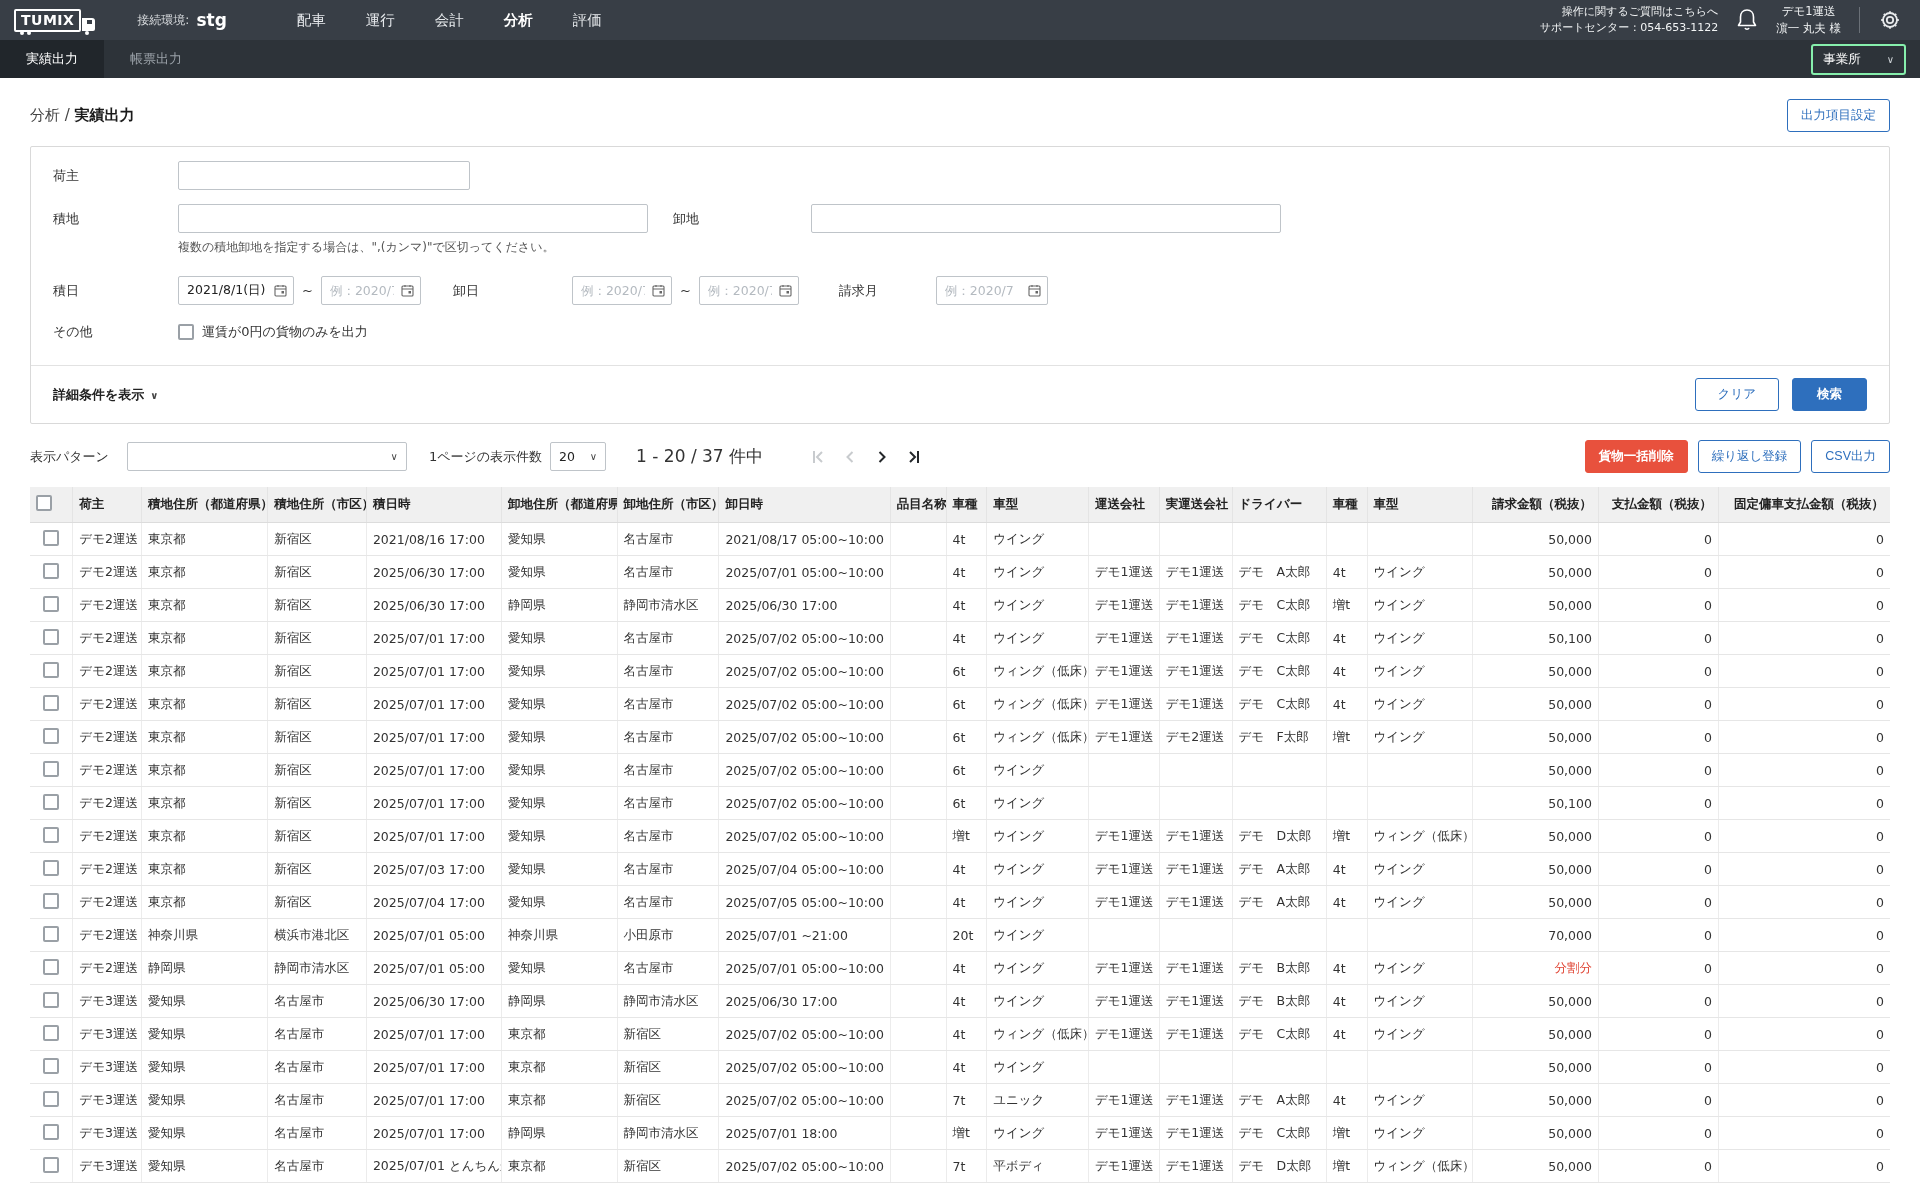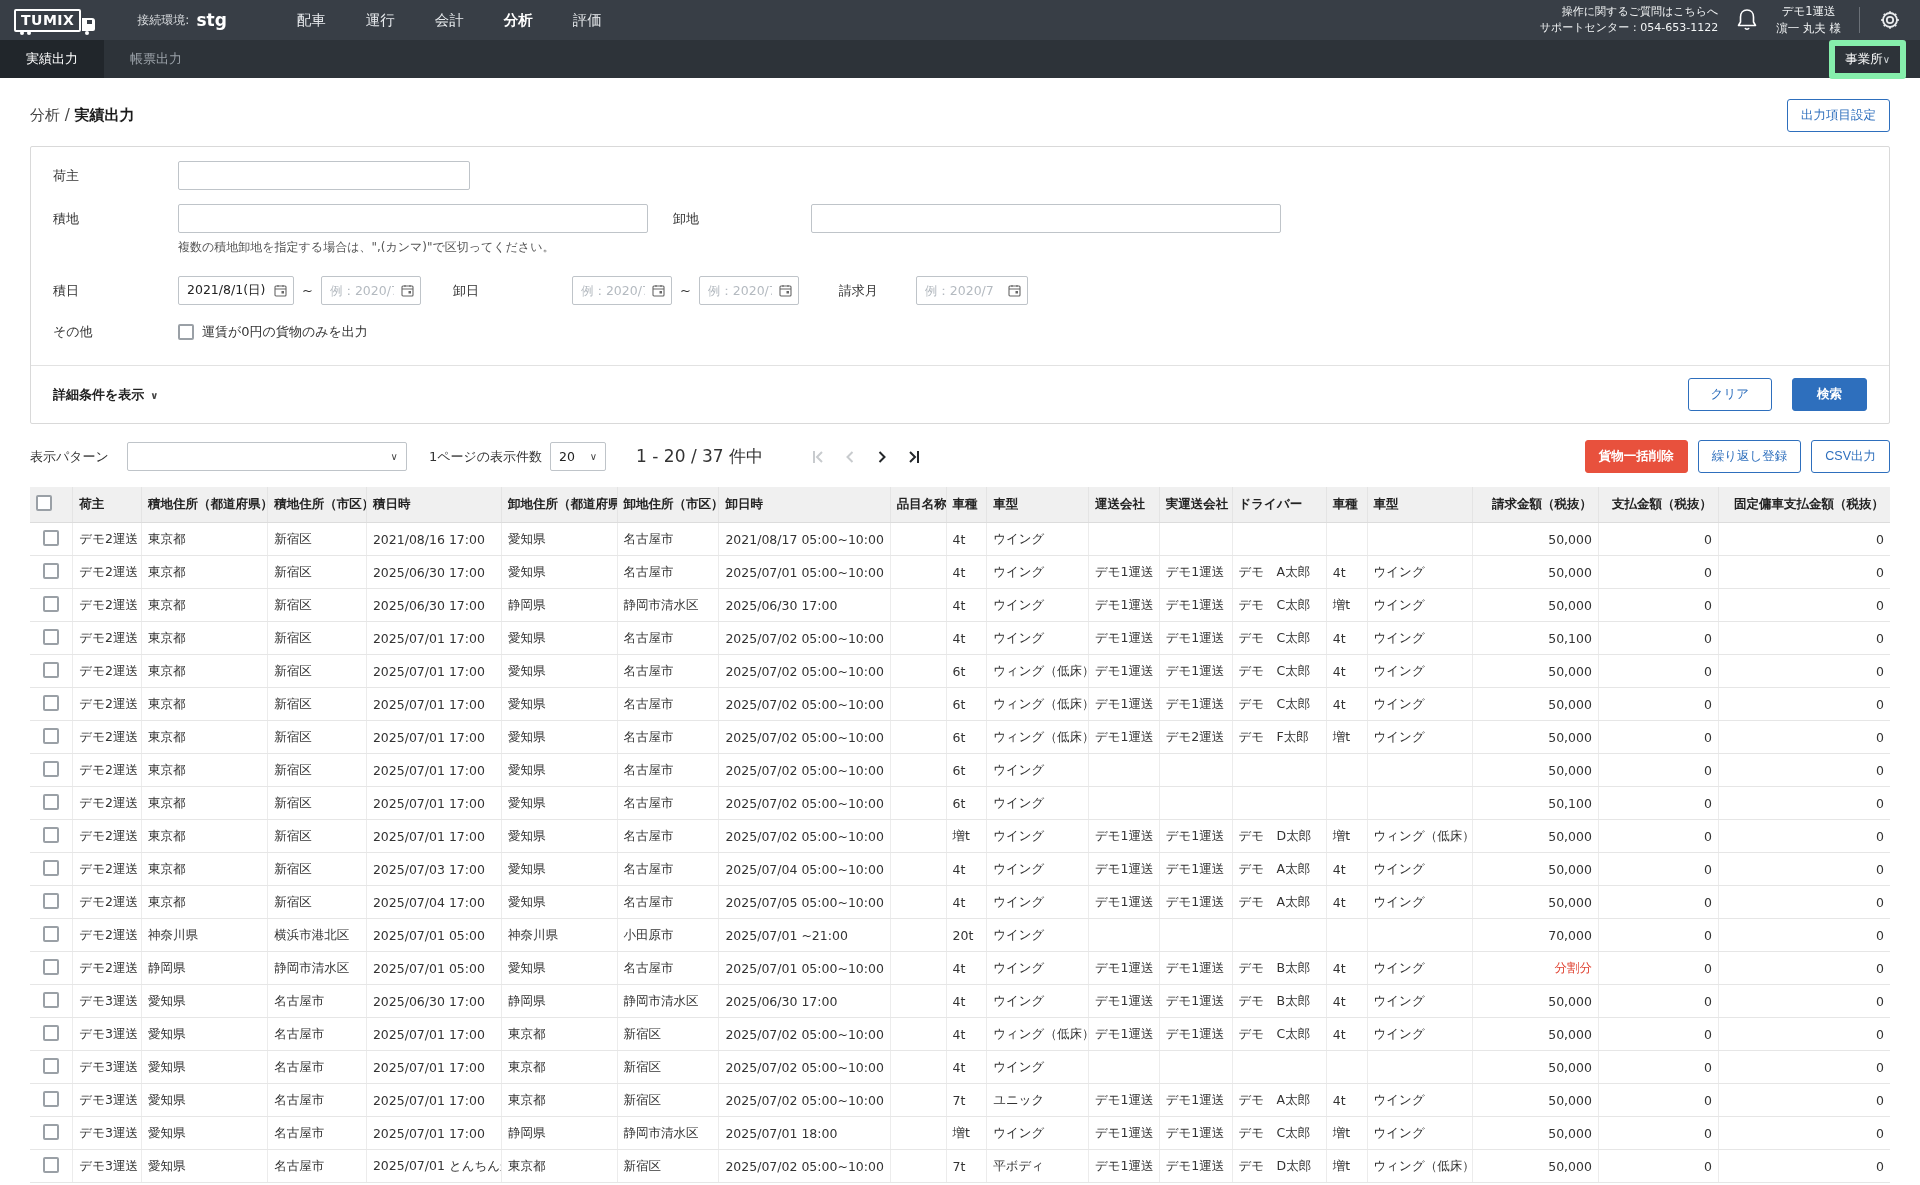--- a/index.html
+++ b/index.html
@@ -23,22 +23,22 @@
   .nav-right { margin-left:auto; display:flex; align-items:center; gap:18px; }
   .help-text { text-align:right; font-size:11px; line-height:1.5; color:#f2f4f5; }
   .icon-btn { display:flex; align-items:center; justify-content:center; cursor:pointer; }
   .user-block { text-align:center; font-size:11.5px; line-height:1.5; color:#f2f4f5; }
   .vdiv { width:1px; height:26px; background:#6a7077; }
 
   
   .tabbar { height:38px; background:#2d3339; display:flex; align-items:stretch; color:#9aa1a8; }
   .tab { padding:0 26px; display:flex; align-items:center; font-size:13px; cursor:pointer; }
   .tab.active { background:#21262b; color:#fff; }
-  .office-select { margin-left:auto; align-self:center; margin-right:14px; border:6px solid #86efac; border-radius:3px;
-    color:#fff; font-size:12.5px; padding:5px 10px; display:flex; align-items:center; cursor:pointer; }
+  .office-select { margin-left:auto; align-self:center; margin-right:14px; border:2px solid #86efac; border-radius:3px;
+    color:#fff; font-size:12.5px; padding:5px 10px; display:flex; align-items:center; gap:26px; cursor:pointer; }
   .office-select .chev { font-size:10px; color:#cfd4d8; }
 
   
   .content { padding:0 30px; }
   .crumb-row { display:flex; align-items:center; justify-content:space-between; margin-top:21px; margin-bottom:14px; }
   .breadcrumb { font-size:15px; color:#444; }
   .breadcrumb b { color:#1a1a1a; font-weight:bold; }
 
   .btn { border-radius:3px; font-size:12.5px; cursor:pointer; display:inline-flex; align-items:center; justify-content:center; }
   .btn-outline { background:#fff; border:1px solid #2e6fbd; color:#2e6fbd; padding:7px 13px; }
@@ -58,21 +58,21 @@
   .hint { margin-left:125px; font-size:12px; color:#555; }
   .date-wrap { position:relative; display:inline-flex; align-items:center;border-radius:7px; }
   .date-wrap input { padding-right:26px; }
   .date-wrap .cal { position:absolute; right:7px; pointer-events:none; display:flex; }
   .tilde { margin:0 8px; font-size:13px; color:#333; }
   .cb { width:16px; height:16px; border:2px solid #9aa0a6; border-radius:2px; background:#fff; display:inline-block; cursor:pointer; flex:none; }
   .cb-label { margin-left:8px; font-size:13px; color:#333; }
   .detail-row { border-top:1px solid #e2e2e2; padding:12px 22px; display:flex; align-items:center; }
   .detail-toggle { font-size:13px; font-weight:bold; color:#222; cursor:pointer; }
   .detail-toggle .chev { font-size:10px; margin-left:6px; color:#444; }
-  .detail-actions { margin-left:auto; display:flex; gap:20px; }
+  .detail-actions { margin-left:auto; display:flex; gap:13px; }
 
   
   .toolbar-row { display:flex; align-items:center; margin-top:16px; margin-bottom:14px; }
   .toolbar-label { font-size:13px; color:#333; }
   .sel { border:1px solid #bfc4c9; border-radius:2px; height:29px; display:inline-flex; align-items:center;
     justify-content:space-between; font-size:12.5px; color:#222; padding:0 8px; cursor:pointer; background:#fff; }
   .sel .chev { font-size:10px; color:#444; margin-left:10px; }
   .range-text { font-size:17px; color:#333; margin-left:30px; }
   .pager { display:flex; align-items:center; gap:14px; margin-left:46px; }
   .pager svg { cursor:pointer; display:block; }
@@ -217,21 +217,21 @@
             <svg width="13" height="13" viewBox="0 0 13 13">
                 <g fill="none" stroke="#666" stroke-width="1.1">
               <rect x="1" y="2" width="11" height="10" rx="1"></rect>
                   <path d="M1 5 L12 5 M4 1 L4 3 M9 1 L9 3"></path>
                 </g>
               <rect x="7.5" y="7" width="2.5" height="2.5" fill="#666"></rect>
               </svg>
           </span>
         </span>
         <span class="f-label2" style="margin-left:40px">請求月</span>
-        <span class="date-wrap" style="margin-left:38px">
+        <span class="date-wrap" style="margin-left:58px">
           <input class="txt" style="width: 112px;" placeholder="例：2020/7">
           <span class="cal">
             <svg width="13" height="13" viewBox="0 0 13 13">
                 <g fill="none" stroke="#666" stroke-width="1.1">
               <rect x="1" y="2" width="11" height="10" rx="1"></rect>
                   <path d="M1 5 L12 5 M4 1 L4 3 M9 1 L9 3"></path>
                 </g>
               <rect x="7.5" y="7" width="2.5" height="2.5" fill="#666"></rect>
               </svg>
           </span>

